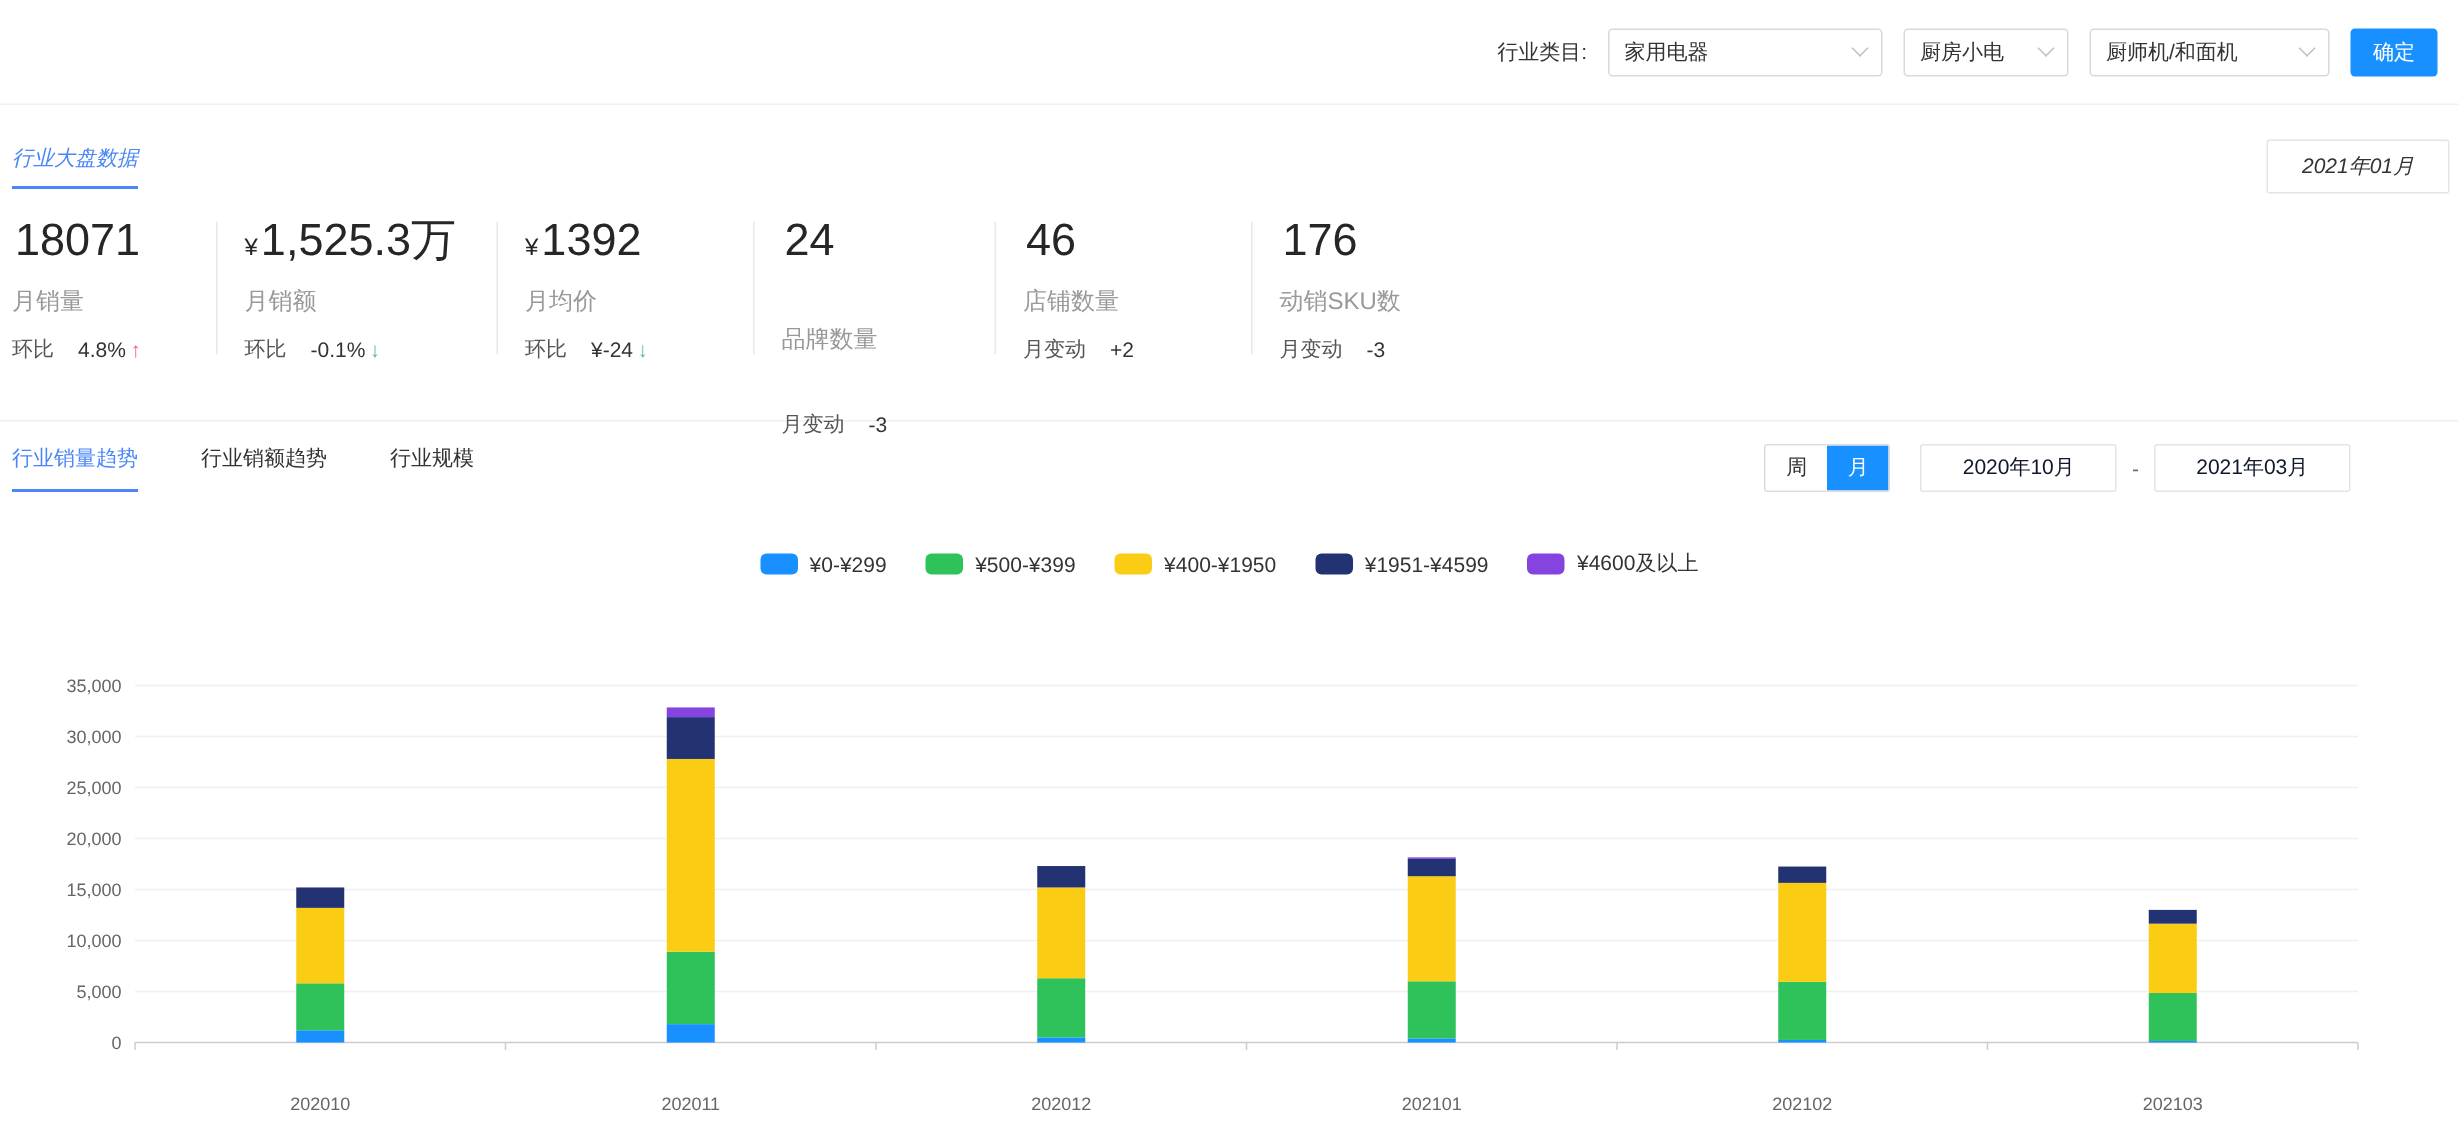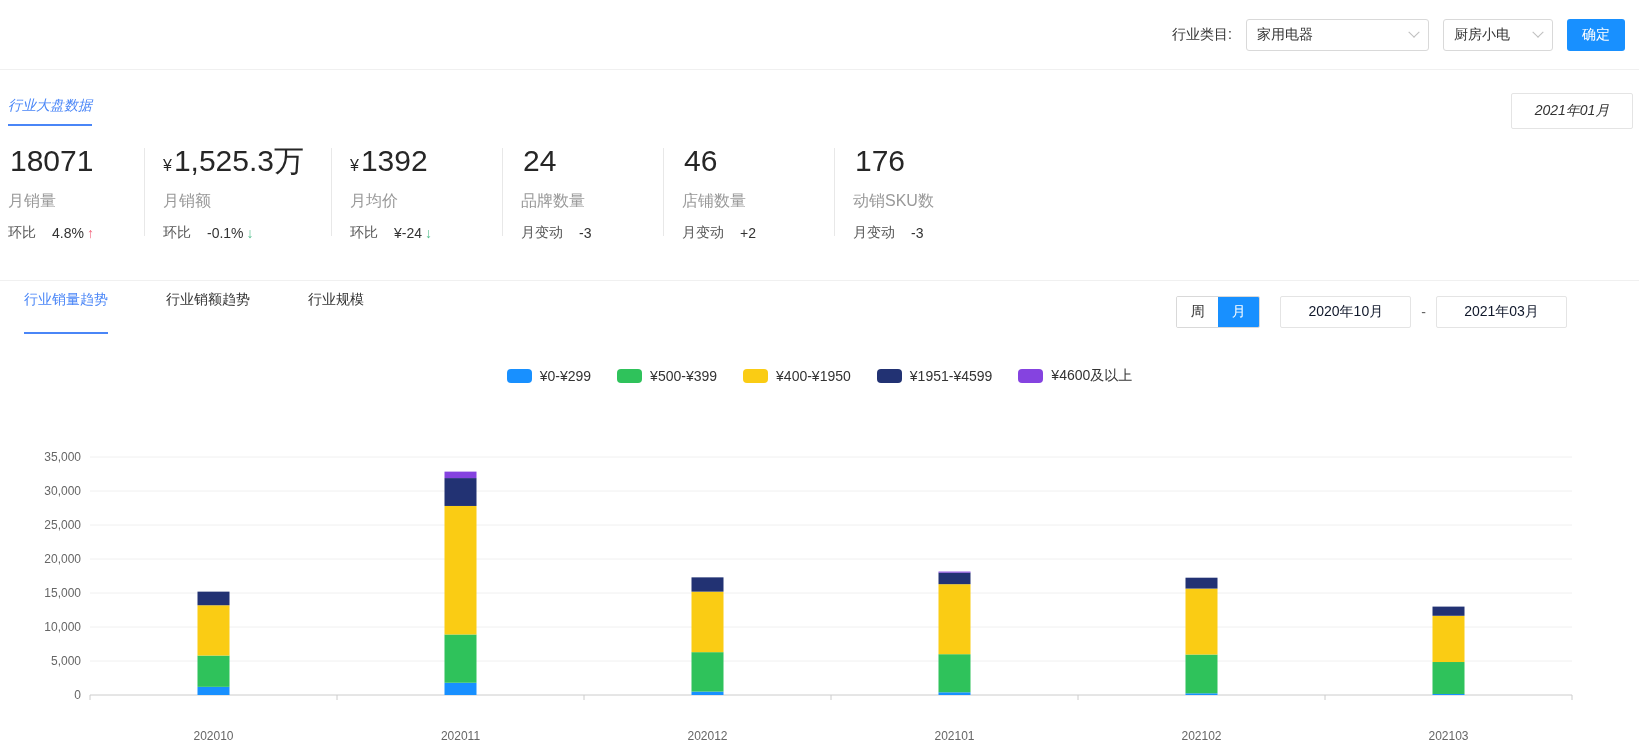--- a/index.html
+++ b/index.html
@@ -24,38 +24,38 @@
   .overview-header { display:flex; align-items:center; justify-content:space-between;
                      padding:18px 6px 0 8px; height:64px;font-style:italic; }
   .section-title { color:#4a86f7; padding-bottom:9px; border-bottom:2px solid #4a86f7;
                    text-decoration:none; cursor:pointer; }
   .date-select { width:122px; height:36px; border:1px solid #e4e4e4; border-radius:2px;
                  display:flex; align-items:center; justify-content:center; color:#333; cursor:pointer;text-align:right; }
 
   .kpi-row { display:flex; align-items:stretch; padding:10px 0 0 8px; height:112px; }
   .kpi-card { display:flex; flex-direction:column; padding-right:12px; }
   .kpi-card.c0{width:136px;} .kpi-card.c1{width:168px;} .kpi-card.c2{width:152px;}
-  .kpi-card.c3{width:142px;} .kpi-card.c4{width:152px;} .kpi-card.c5{width:220px;}
+  .kpi-card.c3{width:142px;gap:25px;} .kpi-card.c4{width:152px;} .kpi-card.c5{width:220px;}
   .kpi-divider { width:1px; background:#e8e8e8; margin:4px 18px 10px 0; }
   .kpi-value { font-size:30px; color:#262626; line-height:34px; white-space:nowrap; }
   .kpi-prefix { font-size:16px; margin-right:2px; }
   .kpi-label { color:#999; font-size:16px; margin-top:8px; }
   .kpi-sub { margin-top:12px; color:#555; font-size:14px; display:flex; align-items:center; }
   .kpi-change { margin-left:16px; color:#333; }
   .arrow { margin-left:3px; font-size:14px; }
   .trend-up .arrow { color:#f2637b; }
   .trend-down .arrow { color:#57bf8f; }
 
   .section-sep { border:none; border-top:1px solid #f0f0f0; margin-top:34px; }
 
   
   .trend-header { display:flex; align-items:center; justify-content:space-between;
                   padding:14px 72px 0 8px; height:48px; }
   .tabs { display:flex; gap:42px; }
-  .tab { color:#333; padding-bottom:23px; cursor:pointer;margin-left:16px; }
+  .tab { color:#333; padding-bottom:11px; cursor:pointer; }
   .tab.active { color:#4a86f7; border-bottom:2px solid #4a86f7; }
   .trend-controls { display:flex; align-items:center; gap:10px; }
   .toggle-group { display:flex; border:1px solid #d9d9d9; border-radius:2px; overflow:hidden; margin-right:10px; }
   .toggle { width:41px; height:30px; display:flex; align-items:center; justify-content:center;
             background:#fff; color:#333; cursor:pointer; }
   .toggle.active { background:#1890ff; color:#fff; }
   .date-box { width:131px; height:32px; border:1px solid #e4e4e4; border-radius:2px;
               display:flex; align-items:center; justify-content:center; color:#0f172a; cursor:pointer; }
   .date-sep { color:#666; }
 
@@ -73,20 +73,24 @@
 <div class="page">
 
   <header class="filter-bar">
     <span class="filter-label">行业类目:</span>
     <div class="select w1">
       <span>家用电器</span>
       <span class="chevron"></span>
     </div>
     <div class="select w2">
       <span>厨房小电</span>
+      <span class="chevron"></span>
+    </div>
+    <div class="select w3">
+      <span>厨师机/和面机</span>
       <span class="chevron"></span>
     </div>
     <button class="confirm-btn">确定</button>
   </header>
 
   <section>
     <div class="overview-header">
       <a class="section-title">行业大盘数据</a>
       <div class="date-select">
         <span>2021年01月</span>

